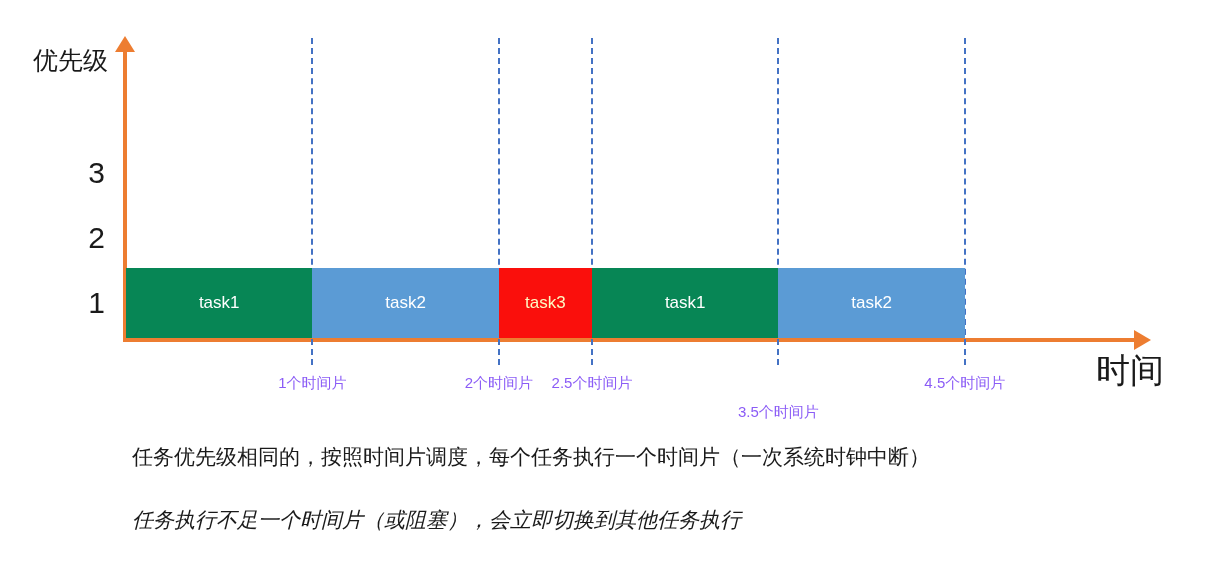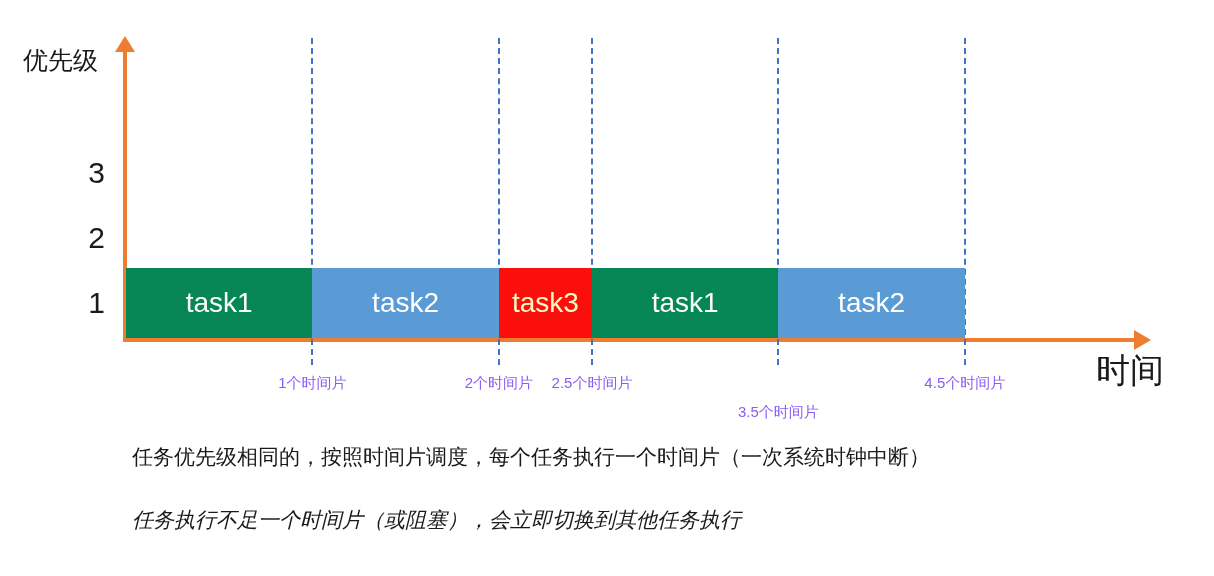--- a/index.html
+++ b/index.html
@@ -7,21 +7,21 @@
     width: 1214px; height: 576px;
     background: #ffffff;
     font-family: "Liberation Sans", sans-serif;
     position: relative;
     overflow: hidden;
     color: #1a1a1a;
   }
   .abs { position: absolute; }
 
   .y-axis-label {
-    left: 23px; top: 44px;
+    left: 33px; top: 44px;
     font-size: 25px;
   }
   .y-axis-line {
     left: 123px; top: 50px;
     width: 4px; height: 292px;
   }
   .y-axis-arrow {
     left: 115px; top: 36px;
     width: 0; height: 0;
     border-left: 10px solid transparent;
@@ -47,21 +47,21 @@
     left: 70px; width: 35px;
     text-align: right;
     font-size: 30px;
     line-height: 30px;
   }
   .task-bar {
     top: 268px; height: 70px;
     line-height: 70px;
     text-align: center;
     color: #ffffff;
-    font-size: 28px;
+    font-size: 17px;
   }
   .marker-line {
     top: 38px; height: 327px;
     width: 0;
     border-left: 2px dashed #4472C4;
   }
   .marker-label {
     top: 374px;
     transform: translateX(-50%);
     font-size: 15px;

